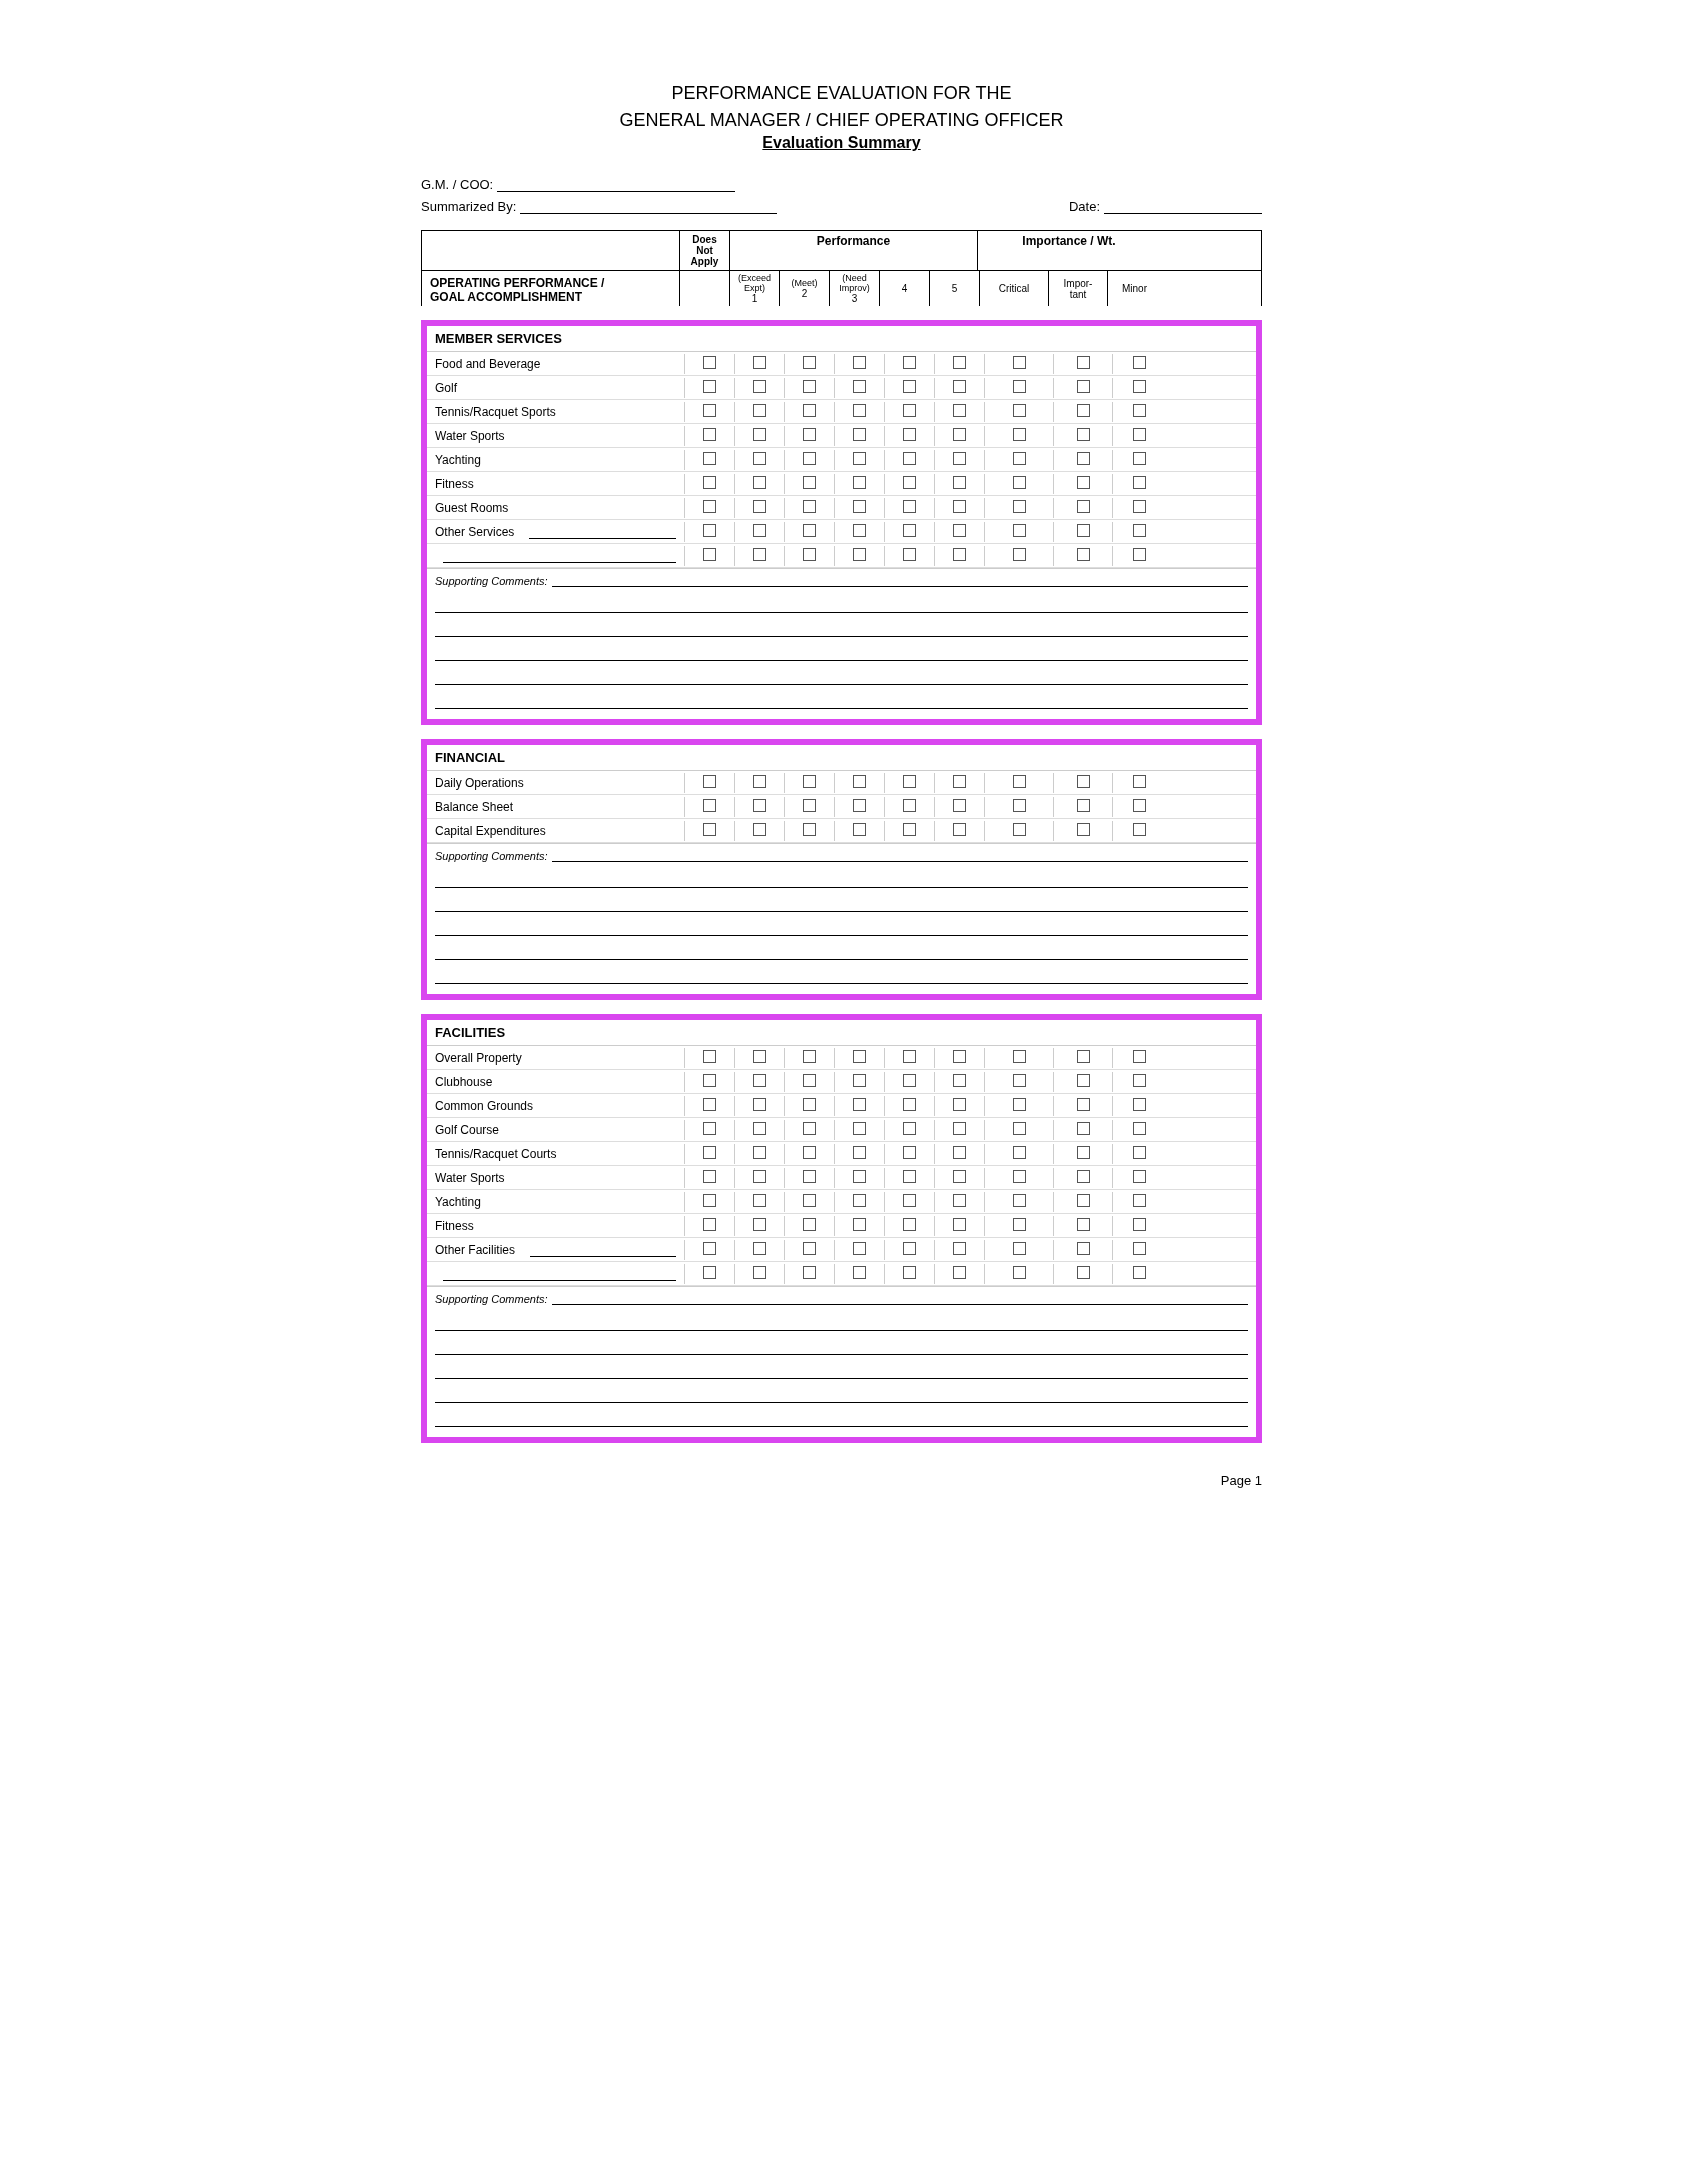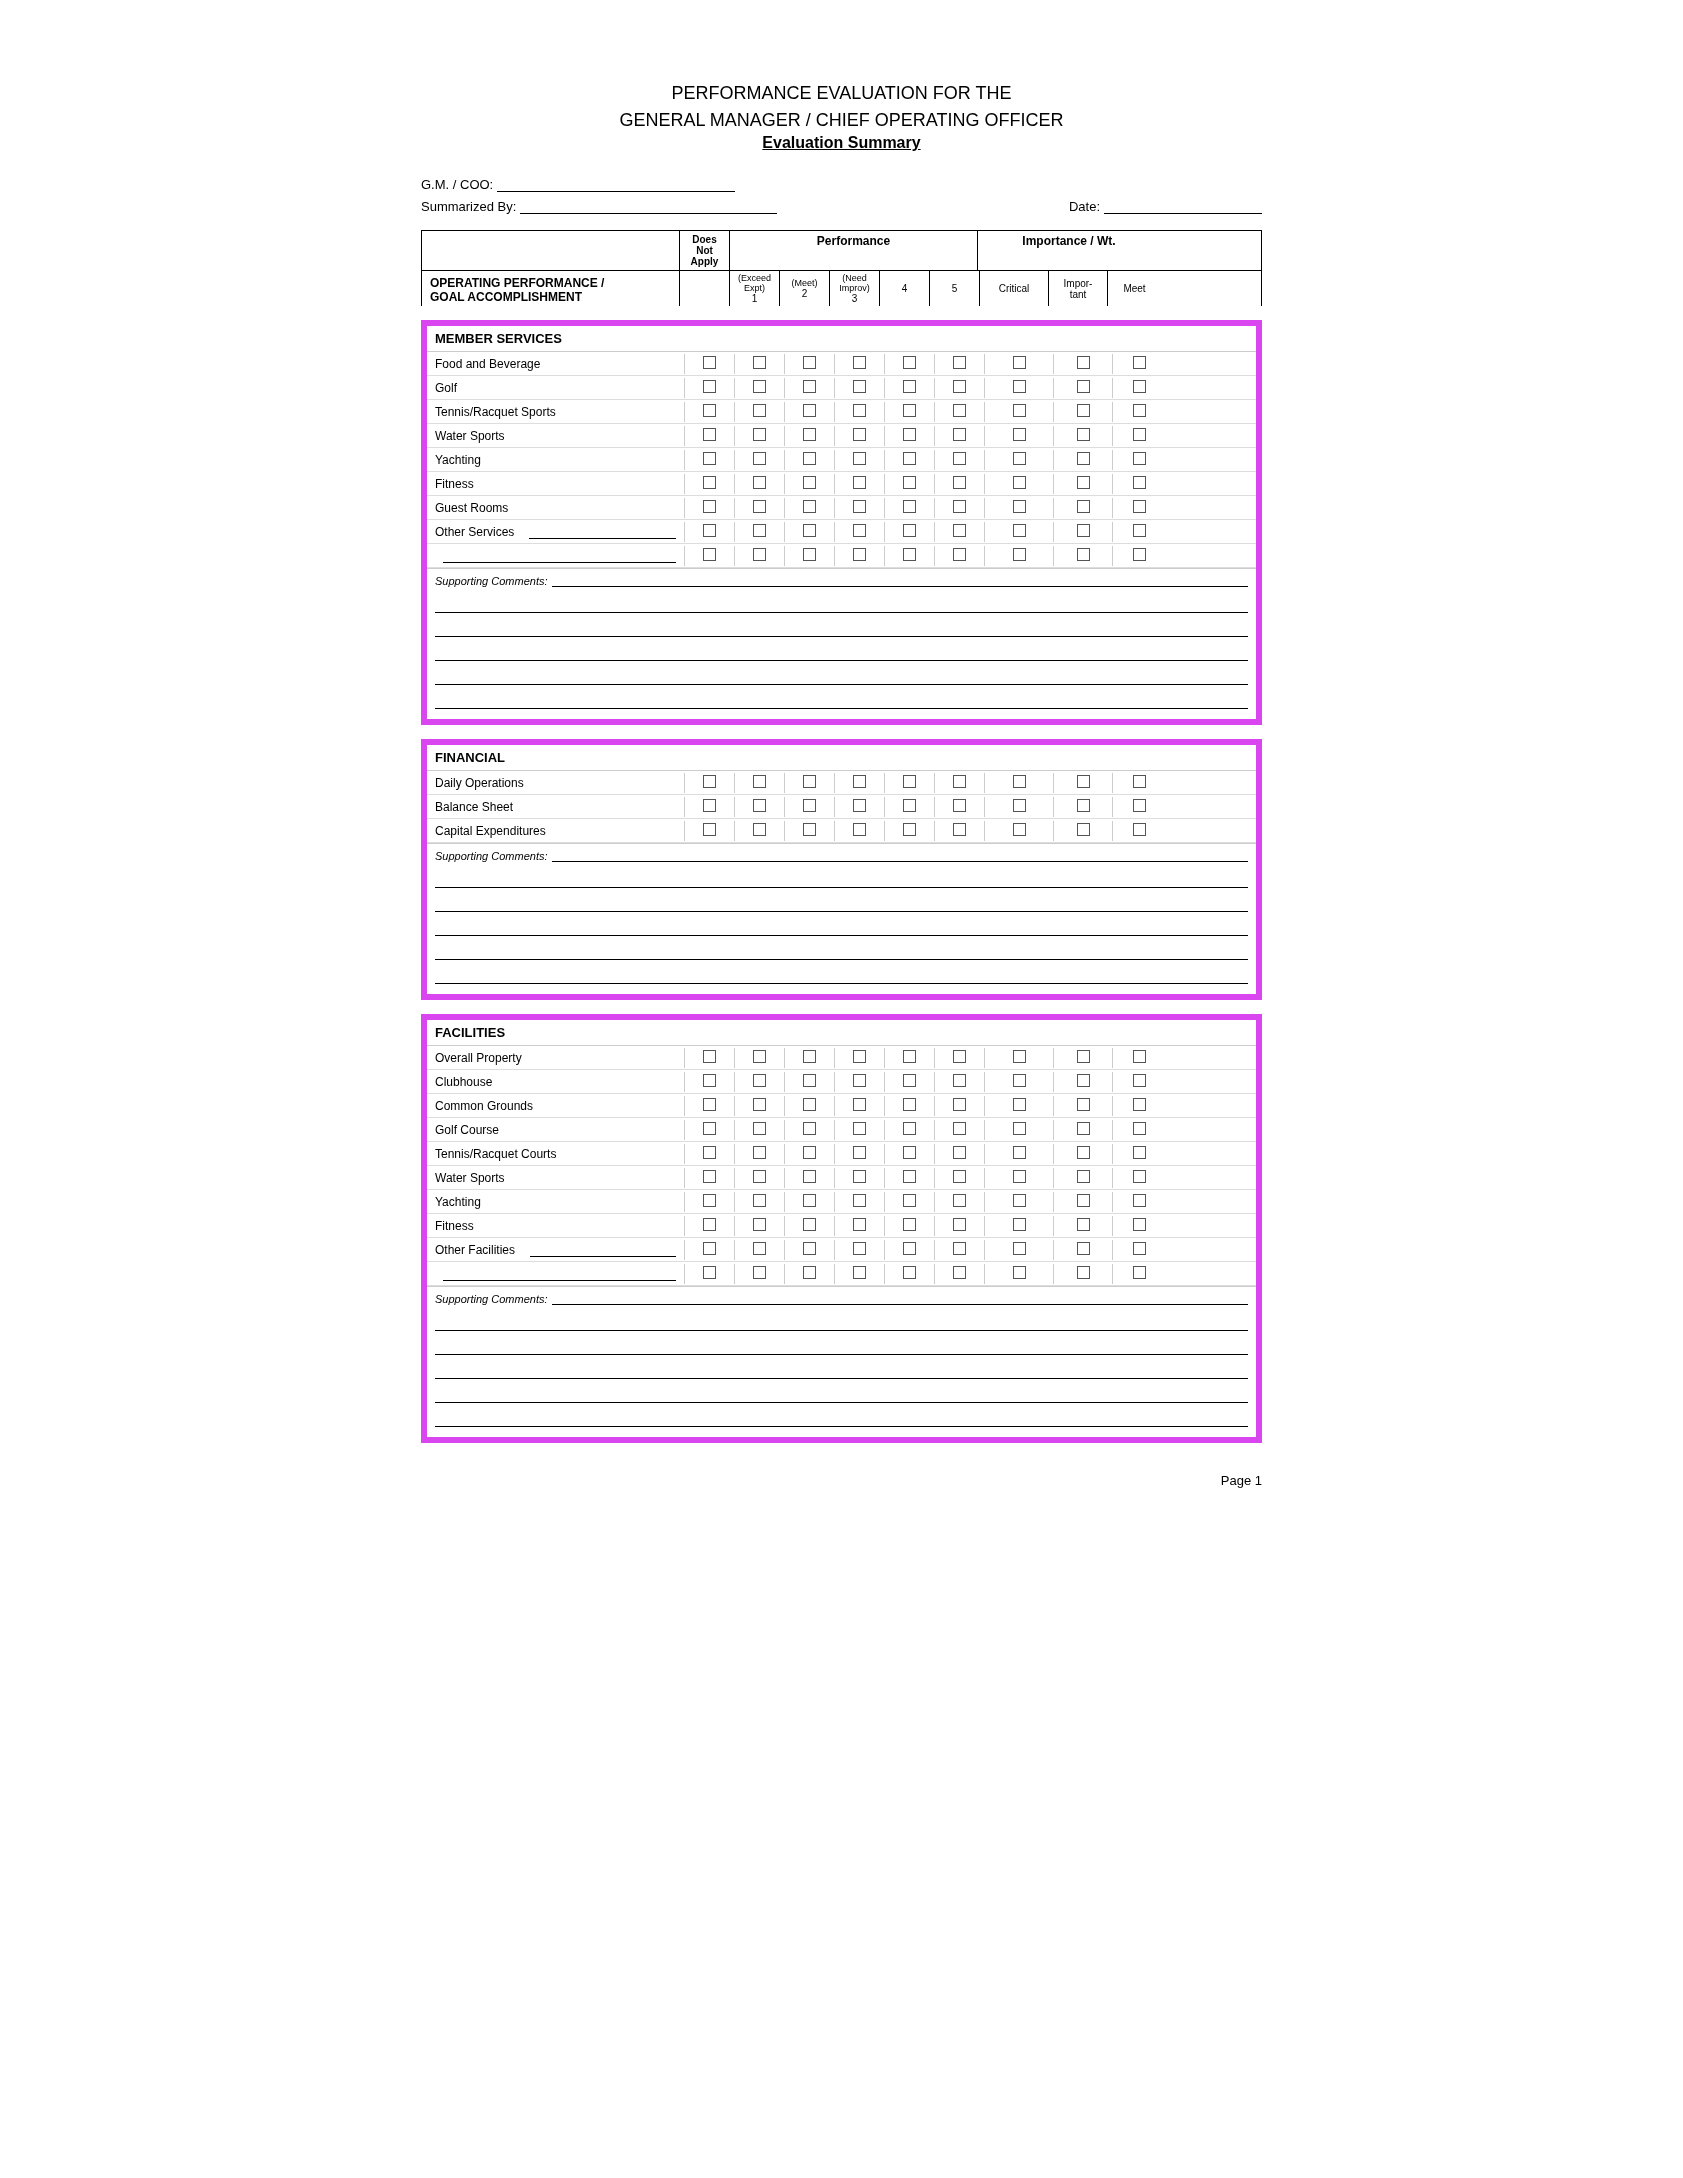--- a/index.html
+++ b/index.html
@@ -239,21 +239,21 @@
       <span>5</span>
     </div>
     <div class="th-r2c">
       <span>Critical</span>
     </div>
     <div class="th-r2c">
       <span>Impor-</span>
       <span>tant</span>
     </div>
     <div class="th-r2c">
-      <span>Meet</span>
+      <span>Minor</span>
     </div>
   </div>
 
   <div class="section-outer">
     <div class="section-inner-title">
       <span>MEMBER SERVICES</span>
     </div>
 
     <div class="data-row">
       <div class="dr-label"><span>Food and Beverage</span></div>

